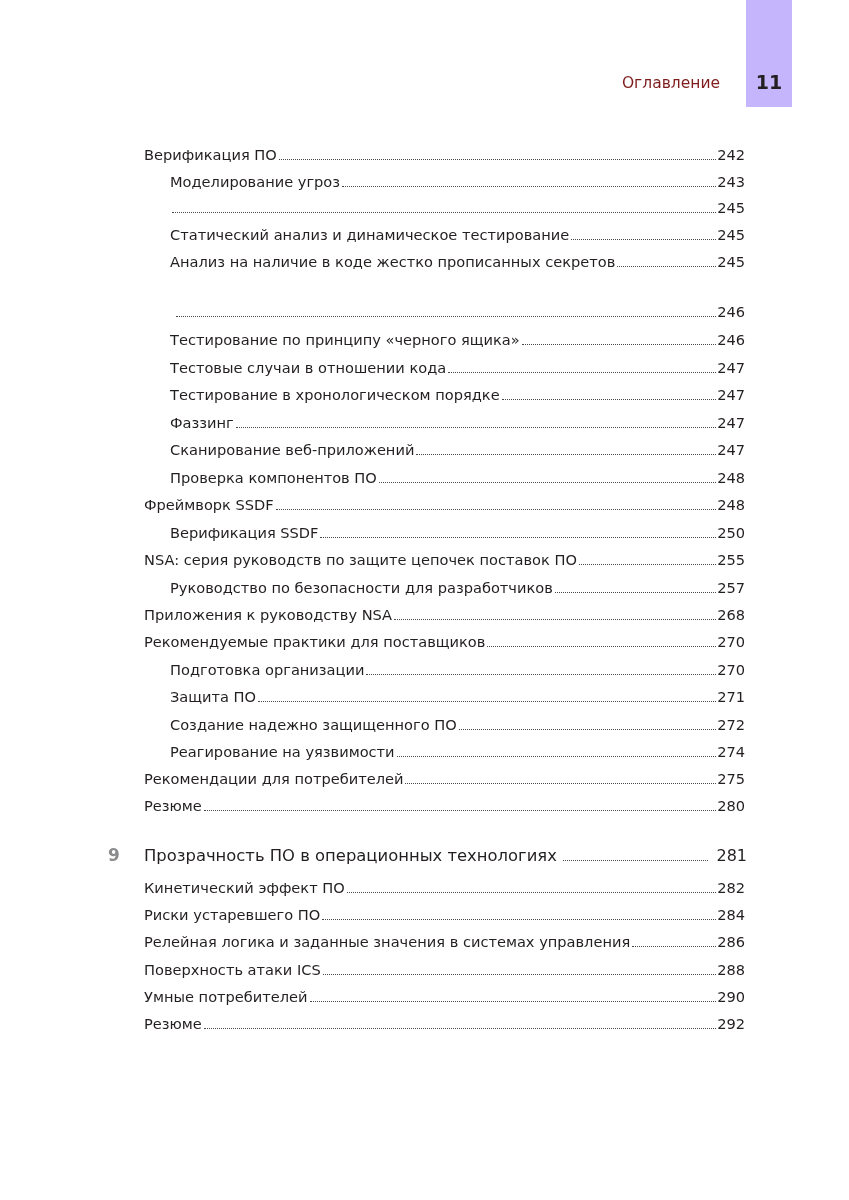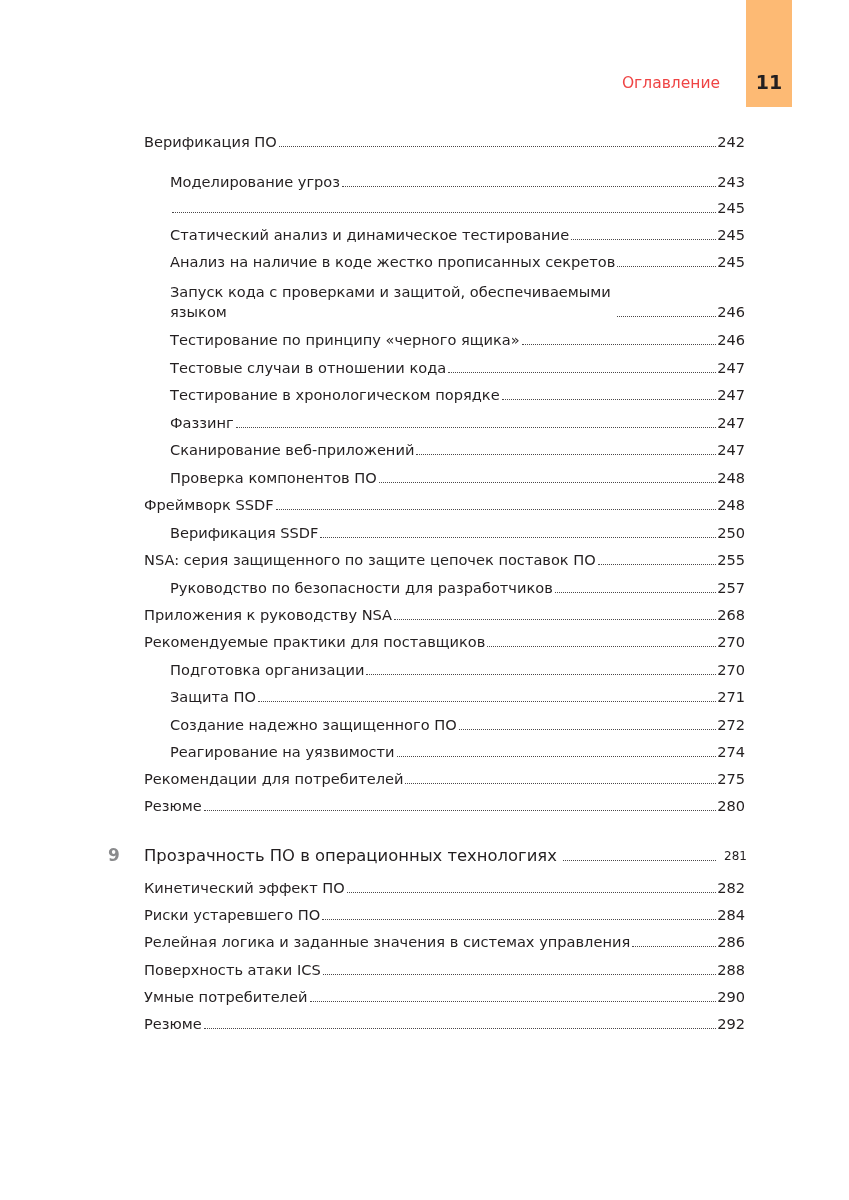--- a/index.html
+++ b/index.html
@@ -1,60 +1,60 @@
 <!DOCTYPE html>
 <html><head>
 <meta charset="utf-8">
 <style>
   html, body { margin:0; padding:0; }
   body {
     width:849px; height:1200px; background:#ffffff; position:relative; overflow:hidden;
     font-family:"DejaVu Sans", "Liberation Sans", sans-serif; color:#231f20;
   }
   .tab {
-    position:absolute; left:746px; top:0; width:46px; height:107px; background:#fdba74;
+    position:absolute; left:746px; top:0; width:46px; height:107px; background:#c4b5fd;
   }
   .tab-num {
     position:absolute; left:0; right:0; top:71px; text-align:center;
     font-weight:bold; font-size:19px; color:#231f20;
   }
   .running-head {
-    position:absolute; right:129px; top:74px; font-size:15.5px; color:#ef4444;
+    position:absolute; right:129px; top:74px; font-size:15.5px; color:#7f1d1d;
   }
   .toc { position:absolute; left:144px; top:0; width:601px; }
   .row {
     position:absolute; left:0; right:0; height:22px; display:flex; align-items:flex-end;
     font-size:14.6px; line-height:18px; white-space:nowrap;
   }
   .row.sub { left:26px; }
   .row .title { flex:0 0 auto; }
   .row .dots {
     flex:1 1 auto; margin:0 1px 4px 2px; height:0;
     border-bottom:1.6px dotted #4a4748;
   }
   .row .page { flex:0 0 auto; text-align:left; }
   .twoline { height:44px; align-items:flex-end; }
   .twoline .title-wrap { display:flex; flex-direction:column; flex:0 0 auto; }
   .chapter .title { font-size:16.4px; }
-  .chapter .page { font-size:12px; }
+  .chapter .page { font-size:16px; }
   .chapter-num {
     position:absolute; left:108px; font-weight:bold; font-size:17px; color:#8a8b8d;
   }
 </style>
 </head>
 <body>
 
 <div class="tab">
   <div class="tab-num">11</div>
 </div>
 <div class="running-head">Оглавление</div>
 
 <div class="toc">
 
-  <div class="row" style="top:129px">
+  <div class="row" style="top:142px">
     <span class="title">Верификация ПО</span>
     <span class="dots"></span>
     <span class="page">242</span>
   </div>
   <div class="row sub" style="top:169px">
     <span class="title">Моделирование угроз</span>
     <span class="dots"></span>
     <span class="page">243</span>
   </div>
   <div class="row sub" style="top:195px">
@@ -65,24 +65,20 @@
     <span class="title">Статический анализ и динамическое тестирование</span>
     <span class="dots"></span>
     <span class="page">245</span>
   </div>
   <div class="row sub" style="top:249px">
     <span class="title">Анализ на наличие в коде жестко прописанных секретов</span>
     <span class="dots"></span>
     <span class="page">245</span>
   </div>
   <div class="row sub twoline" style="top:277px">
-    <span class="title-wrap">
-      <span>Запуск кода с проверками и защитой, обеспечиваемыми</span>
-      <span style="margin-top:2px">языком</span>
-    </span>
     <span class="dots" style="margin-left:6px"></span>
     <span class="page">246</span>
   </div>
   <div class="row sub" style="top:327px">
     <span class="title">Тестирование по принципу «черного ящика»</span>
     <span class="dots"></span>
     <span class="page">246</span>
   </div>
   <div class="row sub" style="top:355px">
     <span class="title">Тестовые случаи в отношении кода</span>
@@ -113,21 +109,21 @@
     <span class="title">Фреймворк SSDF</span>
     <span class="dots"></span>
     <span class="page">248</span>
   </div>
   <div class="row sub" style="top:520px">
     <span class="title">Верификация SSDF</span>
     <span class="dots"></span>
     <span class="page">250</span>
   </div>
   <div class="row" style="top:547px">
-    <span class="title">NSA: серия защищенного по защите цепочек поставок ПО</span>
+    <span class="title">NSA: серия руководств по защите цепочек поставок ПО</span>
     <span class="dots"></span>
     <span class="page">255</span>
   </div>
   <div class="row sub" style="top:575px">
     <span class="title">Руководство по безопасности для разработчиков</span>
     <span class="dots"></span>
     <span class="page">257</span>
   </div>
   <div class="row" style="top:602px">
     <span class="title">Приложения к руководству NSA</span>

